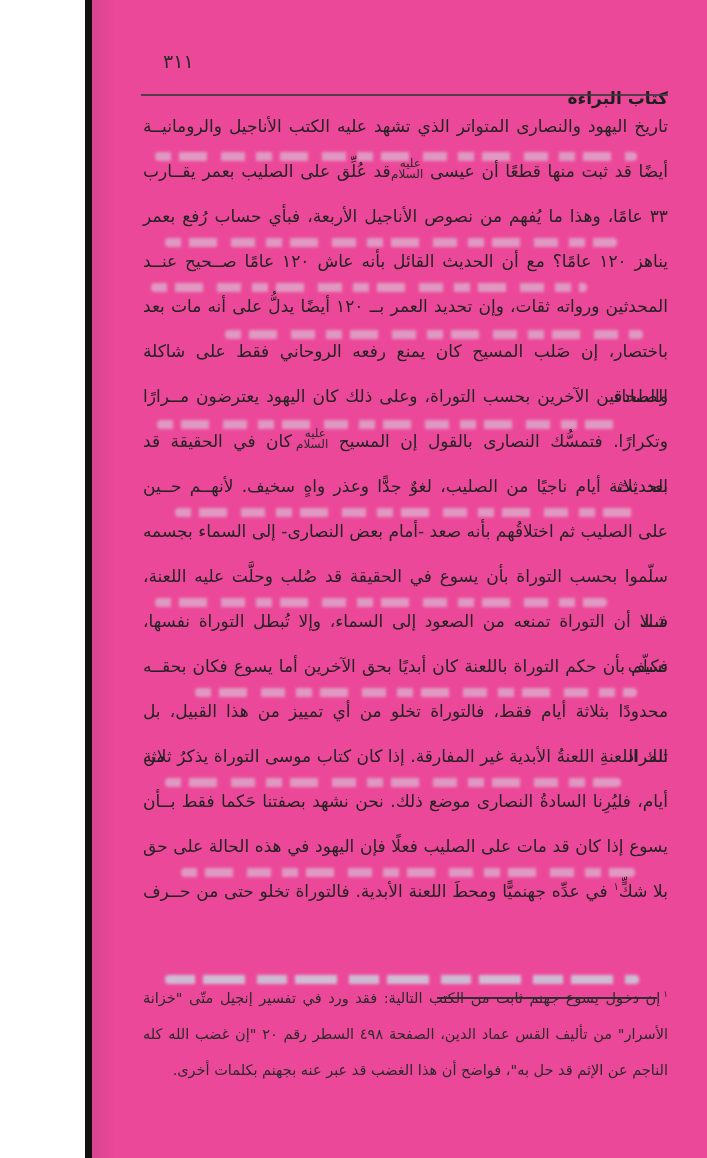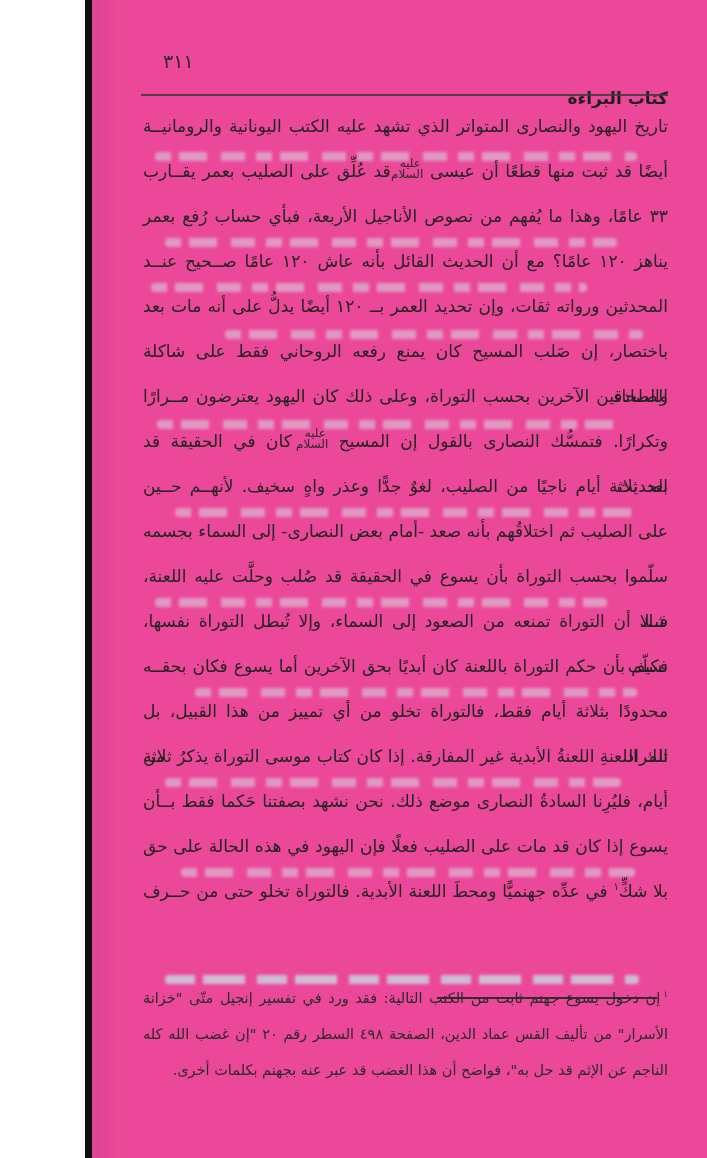--- a/index.html
+++ b/index.html
@@ -106,21 +106,21 @@
 
   <div class="scan-edge"></div>
   <div class="gutter-shade"></div>
 
   <div class="page-number">٣١١</div>
   <div class="book-title">كتاب البراءة</div>
   <div class="header-rule"></div>
 
   <div class="body-block">
 
-    <div class="bline">تاريخ اليهود والنصارى المتواتر الذي تشهد عليه الكتب اليونانية والرومانيــة</div>
+    <div class="bline">تاريخ اليهود والنصارى المتواتر الذي تشهد عليه الكتب الأناجيل والرومانيــة</div>
 
     <div class="bline">
       <span>أيضًا قد ثبت منها قطعًا أن عيسى </span><span class="honorific">عليه السلام</span><span> قد عُلِّق على الصليب بعمر يقــارب</span>
     </div>
 
     <div class="bline">٣٣ عامًا، وهذا ما يُفهم من نصوص الأناجيل الأربعة، فبأي حساب رُفع بعمر</div>
     <div class="bline">يناهز ١٢٠ عامًا؟ مع أن الحديث القائل بأنه عاش ١٢٠ عامًا صــحيح عنــد</div>
     <div class="bline">المحدثين ورواته ثقات، وإن تحديد العمر بــ ١٢٠ أيضًا يدلُّ على أنه مات بعد</div>
 
     <div class="bline">باختصار، إن صَلب المسيح كان يمنع رفعه الروحاني فقط على شاكلة الصلحاء</div>

